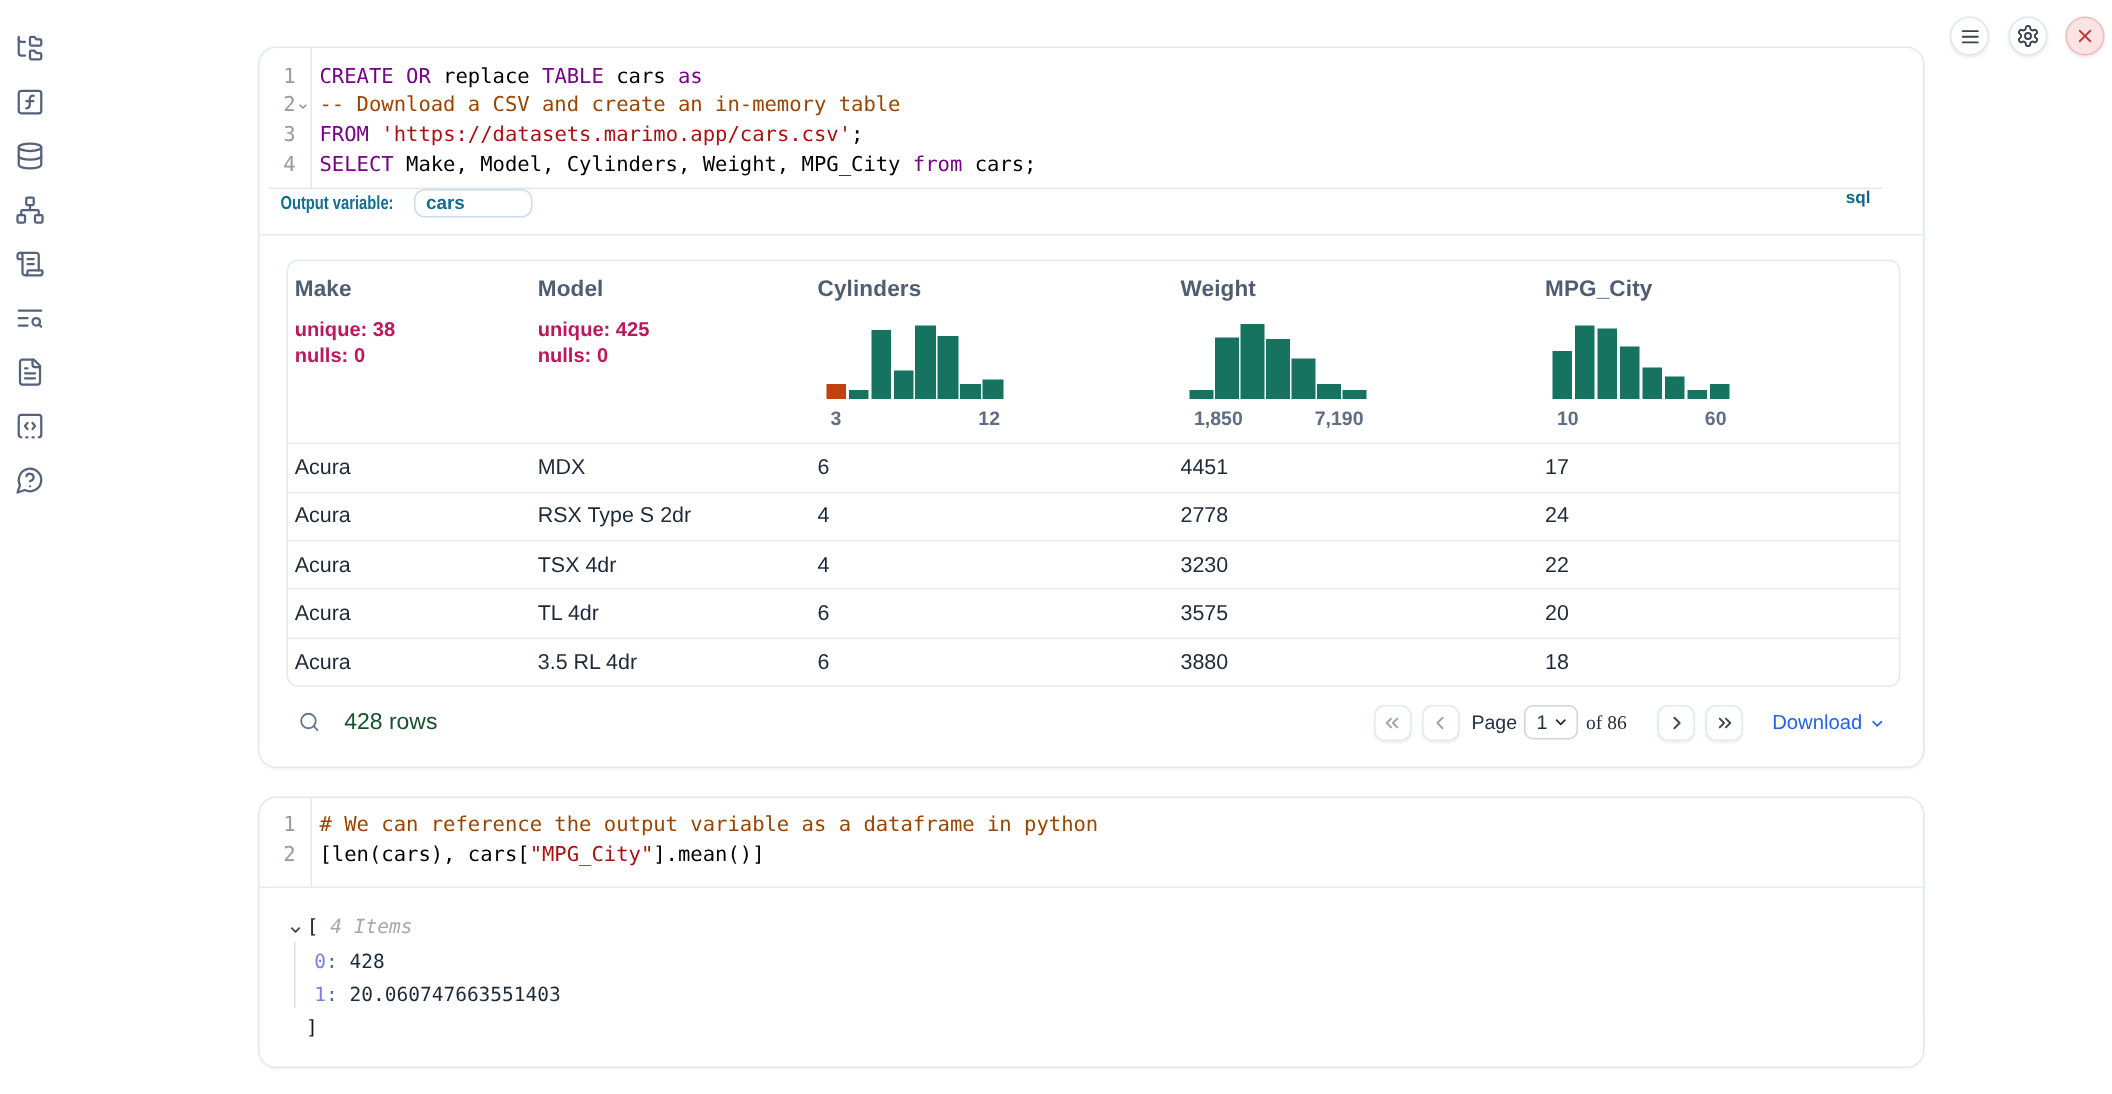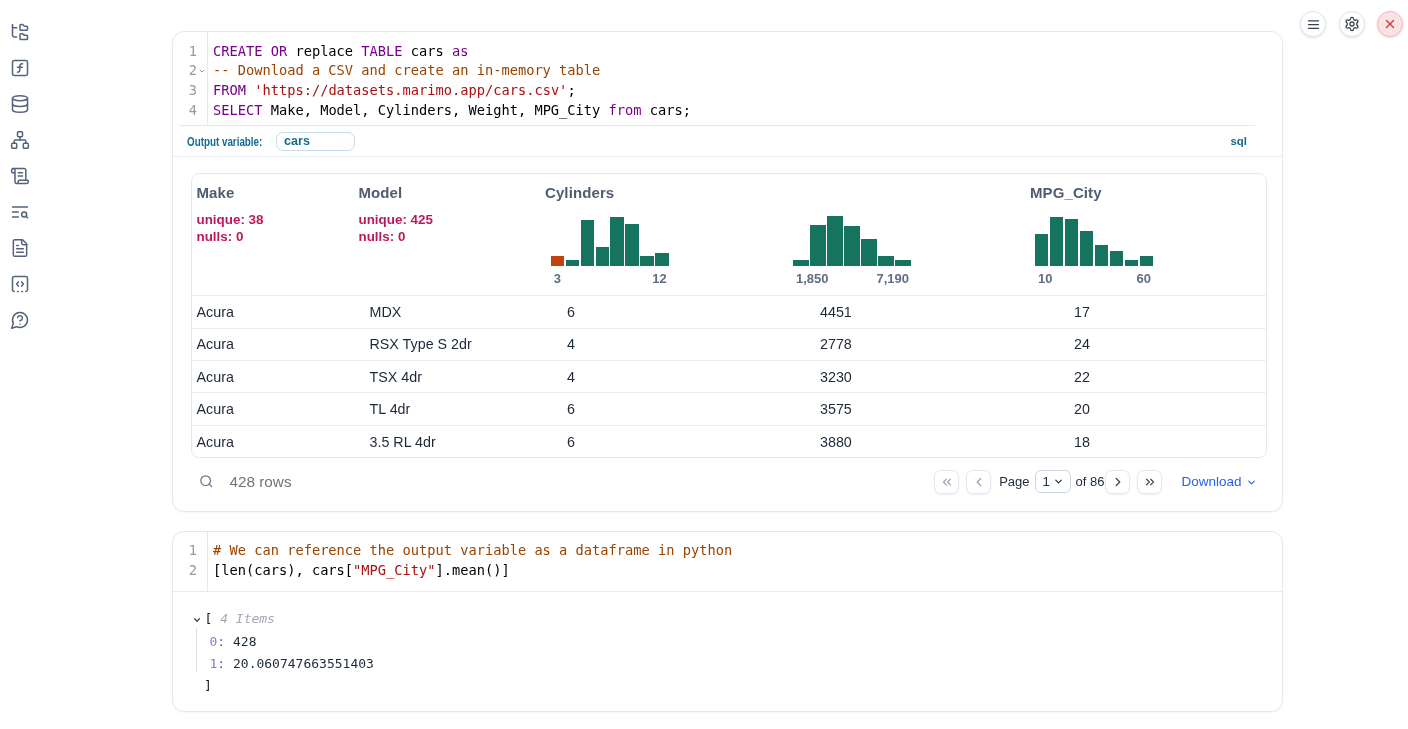--- a/index.html
+++ b/index.html
@@ -51,21 +51,21 @@
   .tok-kw { color:#770088; }
   .tok-cm { color:#994400; }
   .tok-str { color:#aa1111; }
   .tok-pl { color:#000000; }
 
   .editor-py .codearea, .editor-py .gutter { padding-bottom:10px; }
   .code-divider { border-top:1px solid #e7e7e7; margin:0 27px 0 6px; height:0; }
   .full-divider { border-top:1px solid #e7ebf0; height:0; }
 
   
-  .outvar-row { height:30px; display:flex; align-items:center; padding-left:14px; }
+  .outvar-row { height:30px; display:flex; padding-left:14px; }
   .outvar-label-wrap { width:75px; overflow:visible; white-space:nowrap; }
   .outvar-label {
     display:inline-block; transform:scaleX(.78); transform-origin:0 50%;
     font-size:12.6px; font-weight:bold; color:#136d90; white-space:nowrap;
   }
   .outvar-input {
     margin-left:14px; width:79px; height:19px; border:1px solid #c9dcea; border-radius:7px;
     padding:0 0 1px 7px; font-family:"Liberation Sans", sans-serif;
     font-size:12.6px; font-weight:bold; color:#136d90; background:#fff; outline:none;
   }
@@ -84,47 +84,47 @@
   .hcell { display:flex; flex-direction:column; padding-top:10px; cursor:pointer; }
   .htitle { font-size:15px; color:#4e5d72; letter-spacing:.1px; }
   .hstats { margin-top:11px; font-size:13.4px; line-height:16.4px; color:#be185d; }
   .hist { margin-top:auto; margin-bottom:9px; width:118px; }
   .hist.hist-cyl { margin-left:5.7px; }
   .hist.hist-wt  { margin-left:6px; }
   .hist.hist-mpg { margin-left:5px; }
   .hbars { display:flex; align-items:flex-end; gap:1.5px; height:51px; }
   .hbar { flex:1 1 0; }
   .hlabels { display:flex; justify-content:space-between; font-size:13px; color:#5f6e85; margin-top:5px; padding:0 2px 0 3px; }
-  .trow { border-top:1px solid #e9eef3; height:32.4px; align-items:center;gap:11px; }
+  .trow { border-top:1px solid #e9eef3; height:32.4px; align-items:center; }
   .tcell { font-size:14.3px; color:#1d2838; }
 
   
   .tfooter { display:flex; align-items:center; margin:11px 8px 0 8px; height:25px; }
   .search-icon { width:14.5px; height:14.5px; color:#64748b; cursor:pointer; }
   .search-icon svg { width:14.5px; height:14.5px; display:block; }
-  .rowcount { margin-left:16.5px; font-size:15.3px; color:#737373; }
+  .rowcount { margin-left:16.5px; font-size:15.3px; color:#14532d; }
   .pager { margin-left:auto; display:flex; align-items:center; }
   .pg-btn {
     width:25px; height:24px; border:1px solid #e4e8ee; border-radius:7px; background:#fff;
     box-shadow:0 1px 1.5px rgba(15,23,42,.07);
     display:flex; align-items:center; justify-content:center; cursor:pointer;
   }
   .pg-btn svg { width:14px; height:14px; }
   .pg-btn.dim { color:#9aa5b4; }
   .pg-btn.dark { color:#3c4757; }
   .pg-btn + .pg-btn { margin-left:7px; }
   .pg-text { font-size:13px; color:#22303f; }
   .pg-page { margin-left:8px; }
   .pg-select {
     margin-left:5px; width:36px; height:23px; border:1px solid #ccd4de; border-radius:6px;
     background:#fff; display:flex; align-items:center; cursor:pointer;
     font-size:13.2px; color:#22303f; padding-left:7px;
   }
   .pg-select svg { width:11px; height:11px; margin-left:3px; color:#222b36; }
-  .pg-of { margin-left:5px; margin-right:1px; }
+  .pg-of { margin-left:5px; margin-right:21px;font-family:Liberation Serif, serif; }
   .download {
     margin-left:19px; display:flex; align-items:center; color:#2563eb; cursor:pointer;
     font-size:13.5px;
   }
   .download svg { width:11px; height:11px; margin-left:4px; margin-top:2px; }
 
   
   .tree { position:relative; font:13px/22.3px "DejaVu Sans Mono", monospace; padding:16.8px 0 13px 0; }
   .tree-guide { position:absolute; left:23px; top:36.5px; height:44px; border-left:1px solid #dbe0e6; }
   .tree-row { white-space:pre; color:#111722; }
@@ -307,20 +307,21 @@
                     <div class="hbar" style="height: 10px; background: rgb(22, 115, 95);"></div>
                     <div class="hbar" style="height: 13px; background: rgb(22, 115, 95);"></div>
                   </div>
                 <div class="hlabels">
                     <span>3</span>
                     <span>12</span>
                   </div>
               </div>
             </div>
             <div class="hcell">
+              <span class="htitle">Weight</span>
               <div class="hist hist-wt">
                 <div class="hbars">
                     <div class="hbar" style="height: 6px; background: rgb(22, 115, 95);"></div>
                     <div class="hbar" style="height: 41px; background: rgb(22, 115, 95);"></div>
                     <div class="hbar" style="height: 50px; background: rgb(22, 115, 95);"></div>
                     <div class="hbar" style="height: 40px; background: rgb(22, 115, 95);"></div>
                     <div class="hbar" style="height: 27.5px; background: rgb(22, 115, 95);"></div>
                     <div class="hbar" style="height: 10px; background: rgb(22, 115, 95);"></div>
                     <div class="hbar" style="height: 6px; background: rgb(22, 115, 95);"></div>
                   </div>

